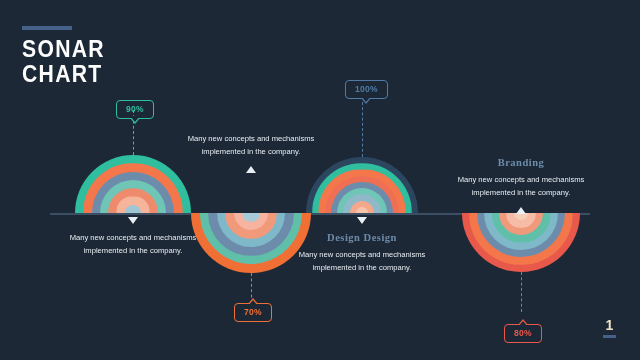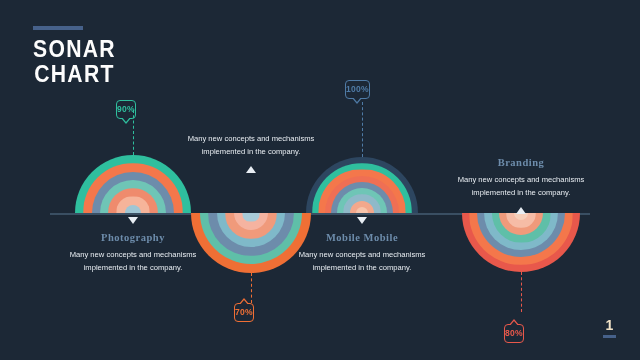--- a/index.html
+++ b/index.html
@@ -5,21 +5,21 @@
   html,body{margin:0;padding:0;}
   body{
     width:640px;height:360px;overflow:hidden;
     background:#1c2836;
     font-family:"Liberation Sans",sans-serif;
     position:relative;
   }
   #stage{position:absolute;inset:0;width:640px;height:360px;}
 
   
-  .title-block{position:absolute;left:33px;top:26px;text-align:center;}
+  .title-block{position:absolute;left:22px;top:26px;}
   .title-rule{width:50px;height:4px;background:#46618a;margin-bottom:7px;}
   .title-line{
     color:#fdfdfd;
     font-family:"Liberation Sans Narrow","Liberation Sans",sans-serif;
     font-weight:bold;font-size:23px;line-height:25px;
     letter-spacing:1.4px;
     transform:scaleX(.92);transform-origin:left center;
   }
 
   
@@ -32,21 +32,21 @@
   .arc-wrap{position:absolute;}
   .ring{position:absolute;border-radius:50%;}
   .arc-up .ring{clip-path:inset(0 0 50% 0);}
   .arc-down .ring{clip-path:inset(50% 0 0 0);}
 
   
   .badge{
     position:absolute;
     border:1.4px solid;
     border-radius:4px;
-    padding:3px 0 4px;
+    padding:3px 9px 4px;
     font-size:8.5px;font-weight:bold;letter-spacing:.3px;
     background:transparent;
     white-space:nowrap;
   }
   .badge .nub{
     position:absolute;left:50%;margin-left:-5px;
     width:0;height:0;border-left:5px solid transparent;border-right:5px solid transparent;
   }
   .badge.down .nub{bottom:-6px;border-top:6px solid;}
   .badge.down .nub-fill{bottom:-4.2px;border-top:6px solid #1c2836;}
@@ -97,21 +97,20 @@
         <div class="ring" style="left: 16.5714px; top: 16.5714px; width: 82.8571px; height: 82.8571px; background: rgb(109, 140, 171);"></div>
         <div class="ring" style="left: 24.8571px; top: 24.8571px; width: 66.2857px; height: 66.2857px; background: rgb(111, 197, 182);"></div>
         <div class="ring" style="left: 33.1429px; top: 33.1429px; width: 49.7143px; height: 49.7143px; background: rgb(239, 139, 109);"></div>
         <div class="ring" style="left: 41.4286px; top: 41.4286px; width: 33.1429px; height: 33.1429px; background: rgb(246, 180, 154);"></div>
         <div class="ring" style="left: 49.7143px; top: 49.7143px; width: 16.5714px; height: 16.5714px; background: rgb(159, 198, 212);"></div>
       </div>
       <div class="leader" style="border-left-color: rgb(47, 191, 158); left: 133px; top: 110px; height: 45px;"></div>
       <div class="badge down" style="color: rgb(47, 191, 158); border-color: rgb(47, 191, 158); left: 116px; top: 100px;"><span>90%</span><span class="nub" style="border-top-color: rgb(47, 191, 158);"></span><span class="nub-fill" style="bottom: -4.2px; border-top: 6px solid rgb(28, 40, 54);"></span></div>
       <div class="label-block" style="left: 58px; top: 232px; width: 150px;">
         <div class="tri tri-down" style="top: -15px;"></div>
-        <div class="label-head">Photography</div>
         <div class="label-body">Many new concepts and mechanisms implemented in the company.</div>
       </div>
       <div class="arc-wrap arc-down" style="left: 191px; top: 153px; width: 120px; height: 120px;">
         <div class="ring" style="left: 0px; top: 0px; width: 120px; height: 120px; background: rgb(239, 111, 53);"></div>
         <div class="ring" style="left: 8.57143px; top: 8.57143px; width: 102.857px; height: 102.857px; background: rgb(95, 191, 168);"></div>
         <div class="ring" style="left: 17.1429px; top: 17.1429px; width: 85.7143px; height: 85.7143px; background: rgb(109, 140, 171);"></div>
         <div class="ring" style="left: 25.7143px; top: 25.7143px; width: 68.5714px; height: 68.5714px; background: rgb(127, 185, 201);"></div>
         <div class="ring" style="left: 34.2857px; top: 34.2857px; width: 51.4286px; height: 51.4286px; background: rgb(240, 154, 123);"></div>
         <div class="ring" style="left: 42.8571px; top: 42.8571px; width: 34.2857px; height: 34.2857px; background: rgb(245, 179, 160);"></div>
         <div class="ring" style="left: 51.4286px; top: 51.4286px; width: 17.1429px; height: 17.1429px; background: rgb(168, 203, 216);"></div>
@@ -130,21 +129,21 @@
         <div class="ring" style="left: 24.8889px; top: 24.8889px; width: 62.2222px; height: 62.2222px; background: rgb(109, 140, 171);"></div>
         <div class="ring" style="left: 31.1111px; top: 31.1111px; width: 49.7778px; height: 49.7778px; background: rgb(111, 197, 182);"></div>
         <div class="ring" style="left: 37.3333px; top: 37.3333px; width: 37.3333px; height: 37.3333px; background: rgb(143, 185, 201);"></div>
         <div class="ring" style="left: 43.5556px; top: 43.5556px; width: 24.8889px; height: 24.8889px; background: rgb(243, 168, 140);"></div>
         <div class="ring" style="left: 49.7778px; top: 49.7778px; width: 12.4444px; height: 12.4444px; background: rgb(247, 196, 171);"></div>
       </div>
       <div class="leader" style="border-left-color: rgb(79, 123, 166); left: 362px; top: 102px; height: 55px;"></div>
       <div class="badge down" style="color: rgb(79, 123, 166); border-color: rgb(79, 123, 166); left: 345px; top: 80px;"><span>100%</span><span class="nub" style="border-top-color: rgb(79, 123, 166);"></span><span class="nub-fill" style="bottom: -4.2px; border-top: 6px solid rgb(28, 40, 54);"></span></div>
       <div class="label-block" style="left: 287px; top: 232px; width: 150px;">
         <div class="tri tri-down" style="top: -15px;"></div>
-        <div class="label-head">Mobile Mobile</div>
+        <div class="label-head">Design Design</div>
         <div class="label-body">Many new concepts and mechanisms implemented in the company.</div>
       </div>
       <div class="arc-wrap arc-down" style="left: 462px; top: 154px; width: 118px; height: 118px;">
         <div class="ring" style="left: 0px; top: 0px; width: 118px; height: 118px; background: rgb(232, 88, 75);"></div>
         <div class="ring" style="left: 7.375px; top: 7.375px; width: 103.25px; height: 103.25px; background: rgb(244, 119, 75);"></div>
         <div class="ring" style="left: 14.75px; top: 14.75px; width: 88.5px; height: 88.5px; background: rgb(109, 140, 171);"></div>
         <div class="ring" style="left: 22.125px; top: 22.125px; width: 73.75px; height: 73.75px; background: rgb(127, 185, 201);"></div>
         <div class="ring" style="left: 29.5px; top: 29.5px; width: 59px; height: 59px; background: rgb(95, 191, 168);"></div>
         <div class="ring" style="left: 36.875px; top: 36.875px; width: 44.25px; height: 44.25px; background: rgb(240, 154, 123);"></div>
         <div class="ring" style="left: 44.25px; top: 44.25px; width: 29.5px; height: 29.5px; background: rgb(246, 188, 166);"></div>

